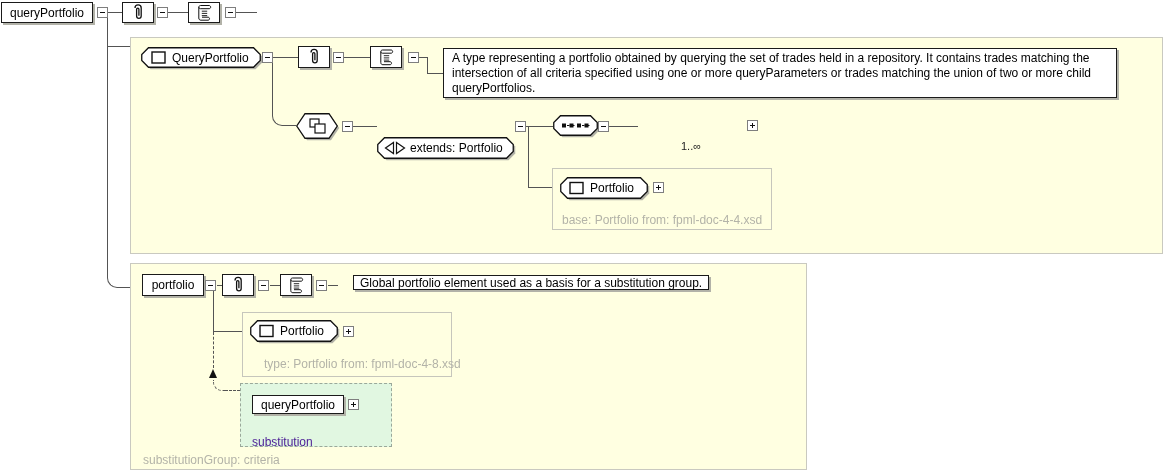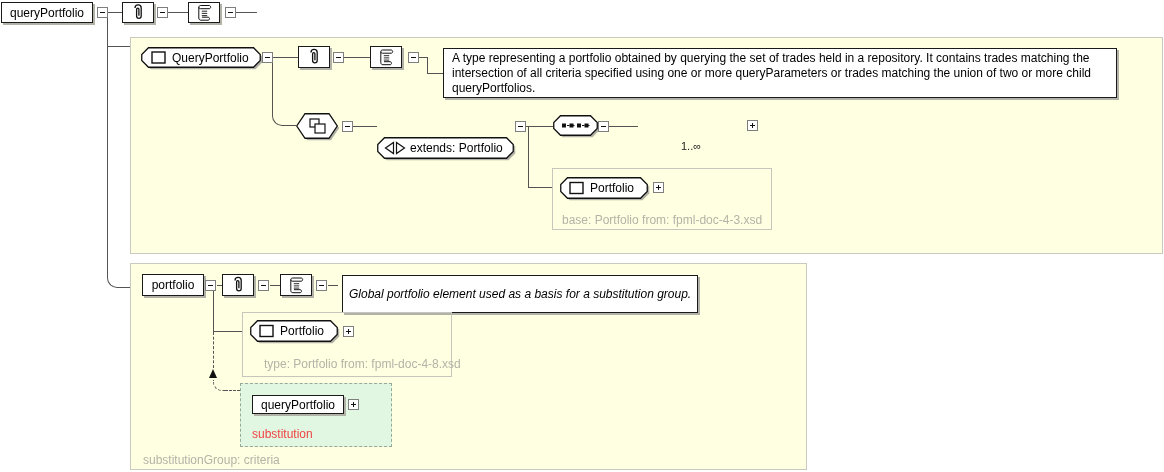--- a/index.html
+++ b/index.html
@@ -38,21 +38,21 @@
     border-bottom-left-radius:10px;box-sizing:border-box;}
   .curved{position:absolute;border-left:1px dashed #545454;border-bottom:1px dashed #545454;
     border-bottom-left-radius:9px;box-sizing:border-box;}
   .arrow-up{position:absolute;width:0;height:0;border-left:4px solid transparent;
     border-right:4px solid transparent;border-bottom:9px solid #111;}
   
   .shape{position:absolute;}
   .shape svg{position:absolute;left:0;top:0;overflow:visible;}
   .shape .lbl{position:absolute;top:0;bottom:3px;display:flex;align-items:center;white-space:nowrap;}
   .caption{position:absolute;color:#b3b3a8;white-space:nowrap;}
-  .caption-green{position:absolute;color:#ef4444;white-space:nowrap;}
+  .caption-green{position:absolute;color:#4c1d95;white-space:nowrap;margin-top:8px;}
   .occ{position:absolute;color:#222;font-size:11px;text-align:center;}
 </style>
 </head>
 <body>
 
 <div id="canvas">
 
   <div class="section" style="left:130px;top:37px;width:1033px;height:217px;"></div>
   <div class="section" style="left:130px;top:263px;width:677px;height:207px;"></div>
 
@@ -188,21 +188,21 @@
   <div class="container" style="left:552px;top:168px;width:220px;height:62px;"></div>
   <div class="shape" style="left:560px;top:177px;width:91px;height:25px;">
     <svg width="91" height="25" viewBox="0 0 91 25">
       <polygon points="9.5,2.75 82.5,2.75 89.25,9.5 89.25,16.5 82.5,23.25 9.5,23.25 2.75,16.5 2.75,9.5" fill="#b2b2a8" stroke="none"></polygon>
       <polygon points="7.5,0.75 80.5,0.75 87.25,7.5 87.25,14.5 80.5,21.25 7.5,21.25 0.75,14.5 0.75,7.5" fill="#fff" stroke="#111" stroke-width="1.3"></polygon>
       <rect x="10" y="5.5" width="13" height="11" fill="#fff" stroke="#111" stroke-width="1.4"></rect>
     </svg>
     <span class="lbl" style="left:30px;">Portfolio</span>
   </div>
   <div class="toggle plus" style="left:653px;top:182px;"></div>
-  <div class="caption" style="left:562px;top:213px;">base: Portfolio from: fpml-doc-4-3.xsd</div>
+  <div class="caption" style="left:562px;top:213px;">base: Portfolio from: fpml-doc-4-4.xsd</div>
 
 
   <div class="box" style="left:142px;top:274px;width:62px;height:22px;">
     <span>portfolio</span>
   </div>
   <div class="toggle" style="left:205px;top:280px;"></div>
 
   <div class="iconbox" style="left:222px;top:274px;width:32px;height:22px;">
     <svg width="26" height="20" viewBox="0 0 26 19">
       <path d="M10 5 a3.1 3.1 0 0 1 6.2 0 v8 a2.3 2.3 0 0 1 -4.6 0 V6.2 a1.15 1.15 0 0 1 2.3 0 v6.6" fill="none" stroke="#111" stroke-width="1.3"></path>
@@ -212,21 +212,21 @@
 
   <div class="iconbox" style="left:280px;top:274px;width:32px;height:22px;">
     <svg width="26" height="20" viewBox="0 0 26 19">
       <path d="M9.5 2.5 h8.5 c2.2 0 2.2 3.2 0 3.2 h-8.5 c-2.2 0 -2.2 -3.2 0 -3.2 z" fill="#fff" stroke="#111" stroke-width="1"></path>
       <path d="M7.8 4.1 V15 c0 1.6 1 2.2 2.2 2.2 H17 c2 0 2 -3 0 -3 h-6" fill="none" stroke="#111" stroke-width="1"></path>
       <path d="M10.8 8.2 h5.4 M10.8 10.4 h5.4 M10.8 12.6 h5.4" stroke="#111" stroke-width="0.9"></path>
     </svg>
   </div>
   <div class="toggle" style="left:316px;top:280px;"></div>
 
-  <div class="box note" style="left:342px;top:275px;height:38px;font-style:italic;">
+  <div class="box note" style="left:353px;top:275px;height:15px;">
     <span>Global portfolio element used as a basis for a substitution group.</span>
   </div>
 
   <div class="container" style="left:242px;top:312px;width:210px;height:65px;"></div>
   <div class="shape" style="left:250px;top:320px;width:91px;height:25px;">
     <svg width="91" height="25" viewBox="0 0 91 25">
       <polygon points="9.5,2.75 82.5,2.75 89.25,9.5 89.25,16.5 82.5,23.25 9.5,23.25 2.75,16.5 2.75,9.5" fill="#b2b2a8" stroke="none"></polygon>
       <polygon points="7.5,0.75 80.5,0.75 87.25,7.5 87.25,14.5 80.5,21.25 7.5,21.25 0.75,14.5 0.75,7.5" fill="#fff" stroke="#111" stroke-width="1.3"></polygon>
       <rect x="10" y="5.5" width="13" height="11" fill="#fff" stroke="#111" stroke-width="1.4"></rect>
     </svg>

